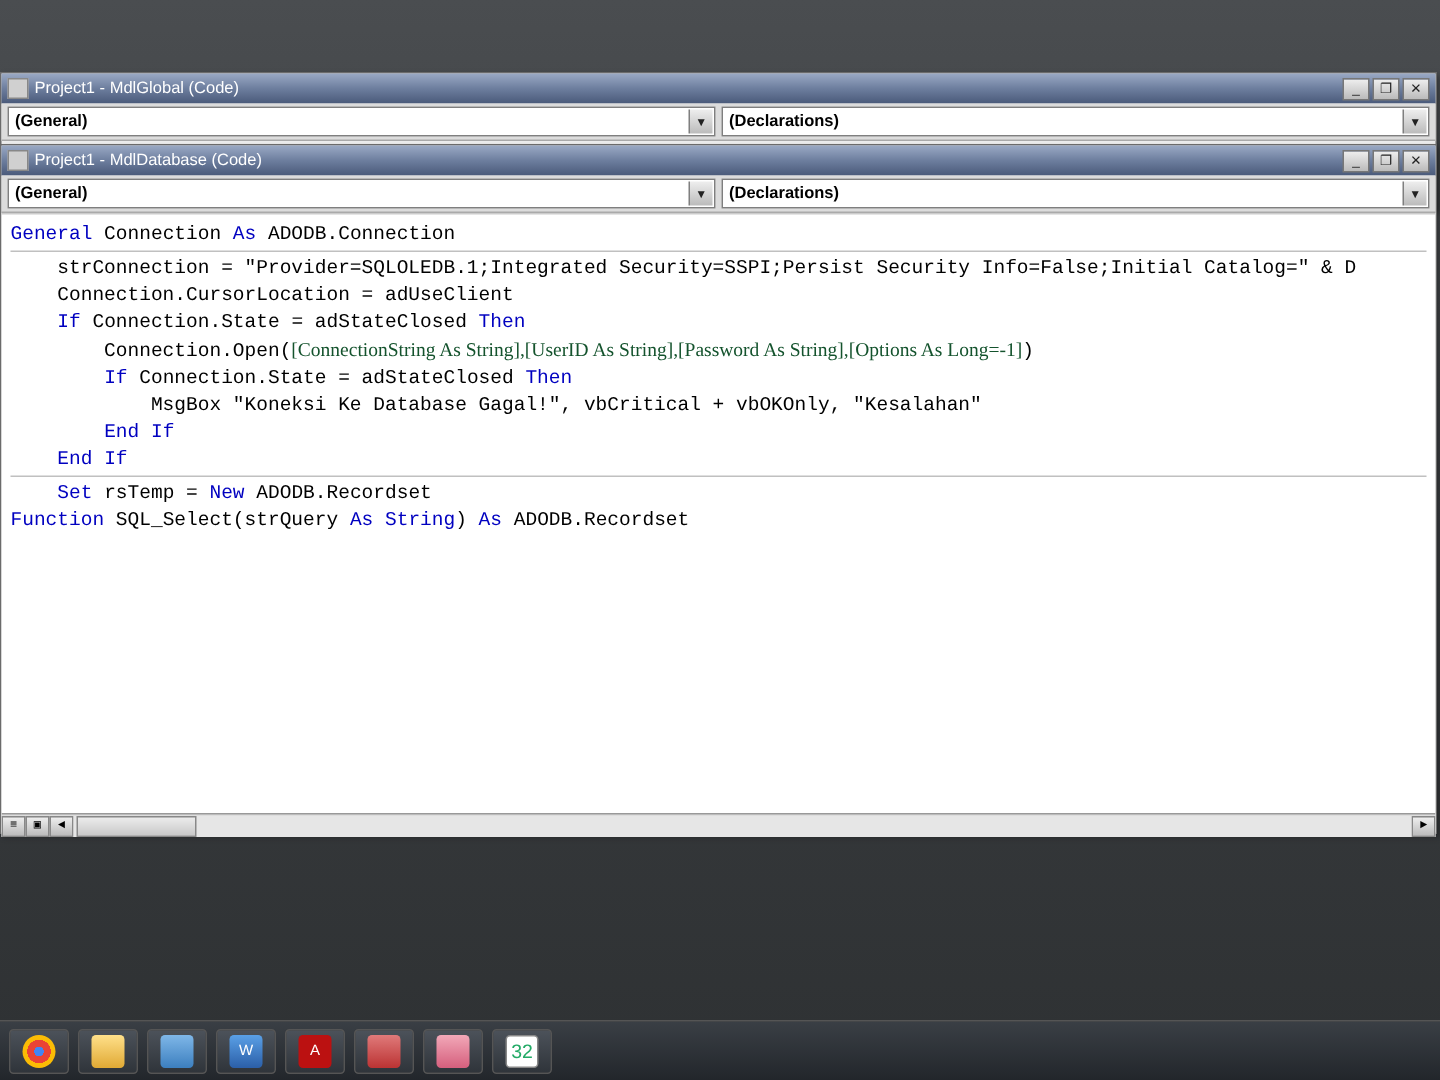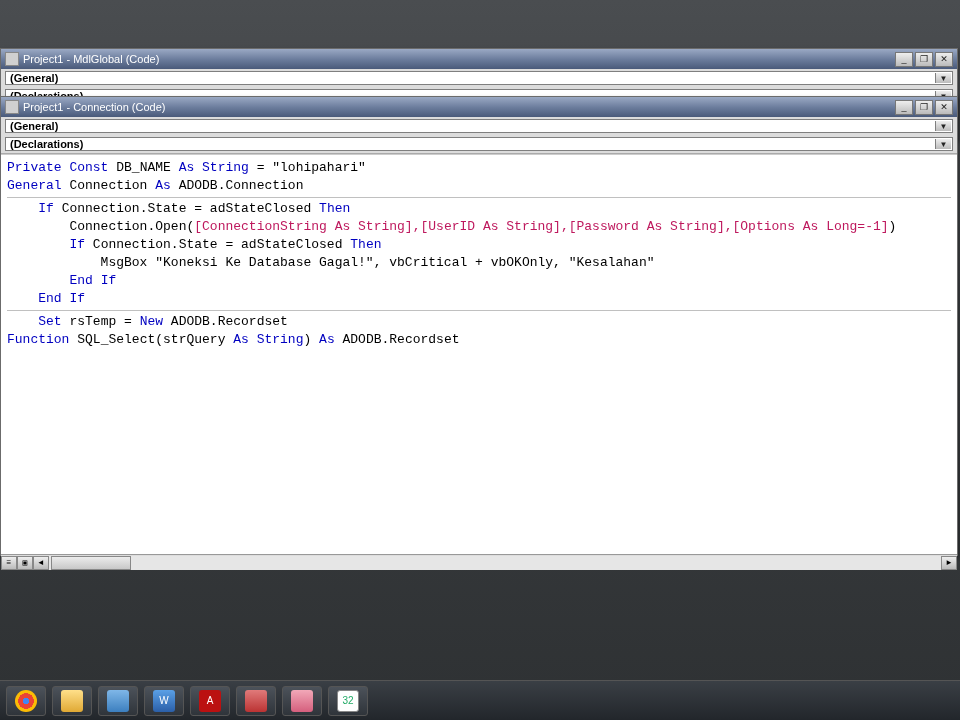--- a/index.html
+++ b/index.html
@@ -7,49 +7,49 @@
   .screen { position: absolute; top: 0; left: 0; width: 960px; height: 720px; background: #555; }
   .desktop { position: absolute; inset: 0; background: linear-gradient(180deg, #4a4d50 0%, #3b3e41 40%, #2e3133 100%); }
 
   .mdi-window { position: absolute; background: #efefef; border: 1px solid #6b6b6b; box-shadow: 2px 2px 4px rgba(0,0,0,.3); }
   .titlebar { height: 20px; background: linear-gradient(180deg, #9aa9c4 0%, #6d7e9e 50%, #4a5a7a 100%); color: #fff; display: flex; align-items: center; padding: 0 4px; font-size: 11px; }
   .title-icon { width: 14px; height: 14px; margin-right: 4px; background: #d0d0d0; border: 1px solid #888; display: inline-block; }
   .titlebar .spacer { flex: 1; }
   .win-btns { display: flex; gap: 2px; }
   .win-btn { width: 18px; height: 15px; background: linear-gradient(#eee,#bbb); border: 1px solid #777; font-size: 9px; display: flex; align-items: center; justify-content: center; color:#222; }
 
-  .dropdown-row { display: flex; gap: 4px; padding: 2px 4px; background: #dcdcdc; border-bottom: 1px solid #aaa; flex-direction: column; }
+  .dropdown-row { display: flex; gap: 4px; padding: 2px 4px; background: #dcdcdc; border-bottom: 1px solid #aaa; }
   .dropdown { flex: 1; height: 20px; background: #fff; border: 1px solid #7f7f7f; display: flex; align-items: center; padding: 0 4px; font-weight: bold; font-size: 11px; color:#000; position: relative; }
   .dropdown .arrow { position: absolute; right: 1px; top: 1px; bottom: 1px; width: 16px; background: linear-gradient(#eee,#bbb); border-left: 1px solid #7f7f7f; display: flex; align-items: center; justify-content: center; font-size: 8px; color:#222; }
 
   .code-area { background: #fff; font-family: "Courier New", monospace; font-size: 13px; line-height: 18px; color: #000; padding: 4px 6px; overflow: hidden; position: relative; height: calc(100% - 42px); border-top: 1px solid #ccc; }
   .code-line { white-space: pre; }
   .kw { color: #0000c0; }
-  .hint { color: #be185d; }
+  .hint { color: #14532d; font-family: Liberation Serif, serif; }
   .hrule { border: 0; border-top: 1px solid #c0c0c0; margin: 2px 0; }
 
   .scroll-h { position: absolute; left: 0; right: 0; bottom: 0; height: 16px; background: #ddd; border-top: 1px solid #999; display: flex; align-items: center; }
   .scroll-btn { width: 16px; height: 14px; background: linear-gradient(#eee,#bbb); border: 1px solid #888; font-size: 8px; display:flex; align-items:center; justify-content:center; }
   .scroll-track { flex: 1; height: 14px; background: #e6e6e6; position: relative; }
   .scroll-thumb { position: absolute; left: 2px; top: 0; bottom: 0; width: 80px; background: linear-gradient(#ececec,#c8c8c8); border: 1px solid #888; }
   .view-toggles { display:flex; }
   .view-toggle { width:16px; height:14px; background: linear-gradient(#eee,#bbb); border:1px solid #888; font-size:8px; display:flex; align-items:center; justify-content:center; }
 
   
   .taskbar { position: absolute; left: 0; right: 0; bottom: 0; height: 40px; background: linear-gradient(180deg, #3a3f45 0%, #22262b 100%); border-top: 1px solid #555; display: flex; align-items: center; padding: 0 6px; gap: 6px; }
   .tb-btn { width: 40px; height: 30px; background: linear-gradient(#4c525a,#2f343a); border: 1px solid #555; border-radius: 3px; display: flex; align-items: center; justify-content: center; }
   .tb-icon { width: 22px; height: 22px; border-radius: 3px; }
   .ic-chrome { background: radial-gradient(circle at 50% 50%, #4285f4 20%, #ea4335 21% 50%, #fbbc05 51% 75%, #34a853 76% 100%); border-radius: 50%; }
   .ic-folder { background: linear-gradient(#ffe08a,#e0a934); }
   .ic-blue { background: linear-gradient(#7fb7e8,#3c7fbf); }
   .ic-word { background: linear-gradient(#5aa0e6,#2b5fa8); color:#fff; font-size:10px; display:flex;align-items:center;justify-content:center; }
   .ic-pdf { background: #b11; color:#fff; font-size:10px; display:flex;align-items:center;justify-content:center; }
   .ic-red { background: linear-gradient(#e07a7a,#b33); }
   .ic-pink { background: linear-gradient(#f2a8b8,#d55f7d); }
-  .ic-px { background: #fff; color:#2a6; font-size:10px; display:flex;align-items:center;justify-content:center; border:1px solid #888; }
+  .ic-px { background: #fff; color:#2a6; font-size:13px; display:flex;align-items:center;justify-content:center; border:1px solid #888; }
 </style>
 </head>
 <body>
 
 <div class="screen">
   <div class="desktop">
 
     <div class="mdi-window bgwin" style="left:0px; top:48px; width:958px; height:92px;">
       <div class="titlebar">
         <span class="title-icon"></span>
@@ -69,44 +69,45 @@
         <div class="dropdown">
           <span>(Declarations)</span>
           <span class="arrow">▼</span>
         </div>
       </div>
     </div>
 
     <div class="mdi-window" style="left:0px; top:96px; width:958px; height:460px;">
       <div class="titlebar">
         <span class="title-icon"></span>
-        <span>Project1 - Connection (Code)</span>
+        <span>Project1 - MdlDatabase (Code)</span>
         <span class="spacer"></span>
         <div class="win-btns">
           <div class="win-btn">_</div>
           <div class="win-btn">❐</div>
           <div class="win-btn">✕</div>
         </div>
       </div>
       <div class="dropdown-row">
         <div class="dropdown">
           <span>(General)</span>
           <span class="arrow">▼</span>
         </div>
         <div class="dropdown">
           <span>(Declarations)</span>
           <span class="arrow">▼</span>
         </div>
       </div>
 
       <div class="code-area">
-        <div class="code-line"><span class="kw">Private Const</span><span> DB_NAME </span><span class="kw">As String</span><span> = "lohipahari"</span></div>
         <div class="code-line"><span class="kw">General</span><span> Connection </span><span class="kw">As</span><span> ADODB.Connection</span></div>
         <hr class="hrule">
         <div class="code-line"></div>
+        <div class="code-line">    strConnection = "Provider=SQLOLEDB.1;Integrated Security=SSPI;Persist Security Info=False;Initial Catalog=" &amp; D</div>
+        <div class="code-line">    Connection.CursorLocation = adUseClient</div>
         <div class="code-line"><span>    </span><span class="kw">If</span><span> Connection.State = adStateClosed </span><span class="kw">Then</span></div>
         <div class="code-line"><span>        Connection.Open(</span><span class="hint">[ConnectionString As String],[UserID As String],[Password As String],[Options As Long=-1]</span><span>)</span></div>
         <div class="code-line"></div>
         <div class="code-line"><span>        </span><span class="kw">If</span><span> Connection.State = adStateClosed </span><span class="kw">Then</span></div>
         <div class="code-line">            MsgBox "Koneksi Ke Database Gagal!", vbCritical + vbOKOnly, "Kesalahan"</div>
         <div class="code-line"><span>        </span><span class="kw">End If</span></div>
         <div class="code-line"><span>    </span><span class="kw">End If</span></div>
         <hr class="hrule">
         <div class="code-line"></div>
         <div class="code-line"><span>    </span><span class="kw">Set</span><span> rsTemp = </span><span class="kw">New</span><span> ADODB.Recordset</span></div>

